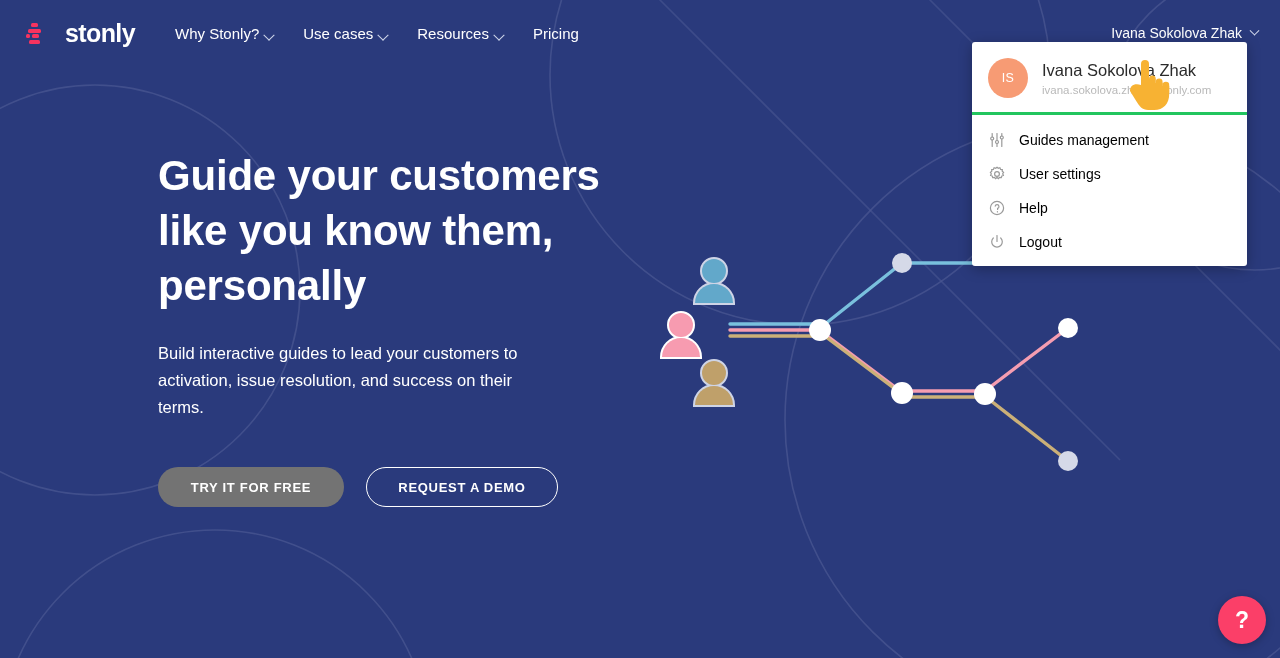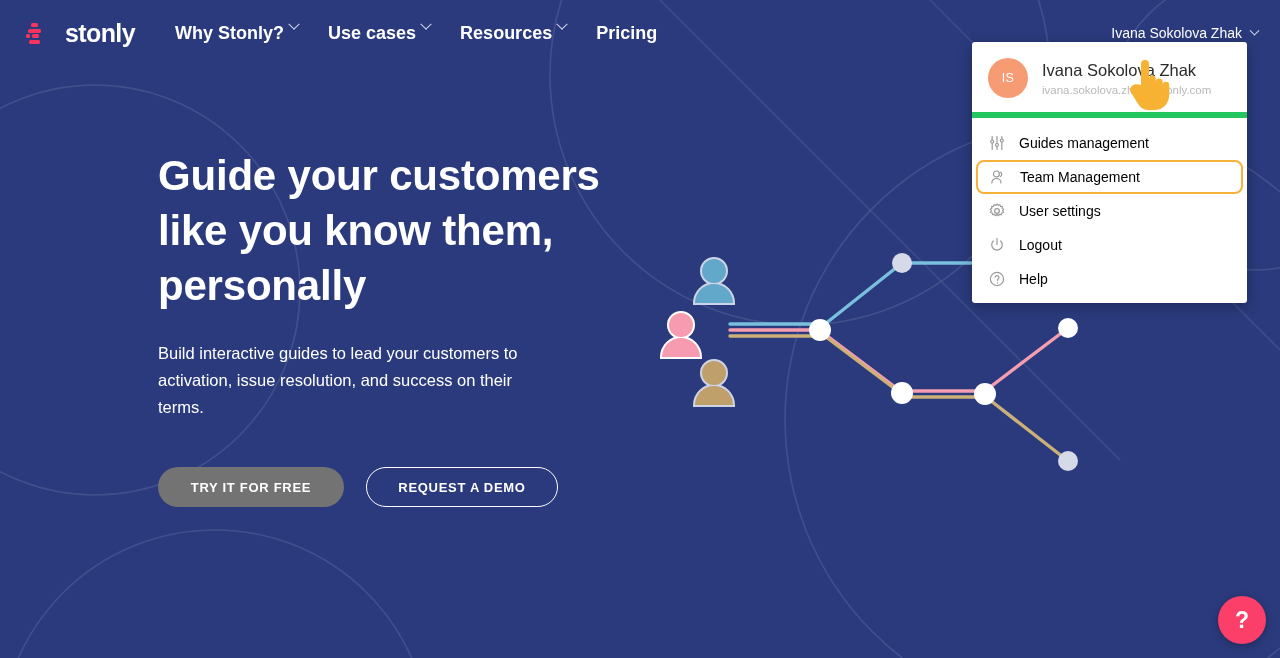--- a/index.html
+++ b/index.html
@@ -72,25 +72,25 @@
   }
 
   #nav-links {
     display: flex;
     align-items: center;
     margin-left: 25px;
     gap: 0px;
   }
   .nav-link {
     color: #ffffff;
-    font-size: 18px;
-    font-weight: 700;
+    font-size: 15px;
+    font-weight: 400;
     padding: 6px 15px;
     display: flex;
-    align-items: flex-start;
+    align-items: flex-end;
     gap: 6px;
     cursor: pointer;
     white-space: nowrap;
   }
   .chev {
     display: inline-block;
     width: 8px; height: 8px;
     border-right: 1.8px solid #cfd6ea;
     border-bottom: 1.8px solid #cfd6ea;
     transform: rotate(45deg) translate(-2px,-2px);
@@ -191,21 +191,21 @@
     box-shadow: 0 3px 14px rgba(0,0,0,0.28);
     z-index: 40;
     overflow: visible;
     padding-bottom: 7px;
   }
   #dropdown-header {
     display: flex;
     align-items: center;
     gap: 14px;
     padding: 16px 14px 14px 16px;
-    border-bottom: 6px solid #22c55e;
+    border-bottom: 3px solid #22c55e;
   }
   #avatar {
     width: 40px; height: 40px;
     border-radius: 50%;
     background: #f79b74;
     color: #ffffff;
     font-size: 12.5px;
     font-weight: 400;
     display: flex;
     align-items: center;
@@ -435,60 +435,50 @@
             <line x1="8" y1="11.5" x2="8" y2="14.5"></line>
             <circle cx="8" cy="10" r="1.5"></circle>
           <line x1="12.8" y1="1.5" x2="12.8" y2="4"></line>
             <line x1="12.8" y1="7" x2="12.8" y2="14.5"></line>
             <circle cx="12.8" cy="5.5" r="1.5"></circle>
         </svg>
       </span>
       <span class="mi-label">Guides management</span>
     </div>
 
-    <div class="menu-item highlighted">
-      <span class="mi-icon">
-        <svg width="16" height="16" viewBox="0 0 16 16" fill="none" stroke="currentColor" stroke-width="1.2" stroke-linecap="round">
-          <circle cx="6.4" cy="5" r="3"></circle>
-          <path d="M1.8 14 a4.6 4.6 0 0 1 9.2 0"></path>
-          <path d="M10.5 3.2 a2.4 2.4 0 0 1 0 4.2"></path>
-        </svg>
-      </span>
-      <span class="mi-label">Team Management</span>
-    </div>
 
     <div class="menu-item">
       <span class="mi-icon">
         <svg width="16" height="16" viewBox="0 0 16 16" fill="none" stroke="currentColor" stroke-width="1.2">
           <circle cx="8" cy="8" r="2.4"></circle>
           <path d="M8 1.2 l1.3 1.1 1.6-.5.7 1.6 1.7.2-.1 1.7 1.4 1-.9 1.5.7 1.6-1.6.6-.5 1.6-1.7-.2-1.2 1.2-1.4-1-1.4 1-1.2-1.2-1.7.2-.5-1.6-1.6-.6.7-1.6-.9-1.5 1.4-1-.1-1.7 1.7-.2.7-1.6 1.6.5z"></path>
         </svg>
       </span>
       <span class="mi-label">User settings</span>
-    </div>
-
-    <div class="menu-item">
-      <span class="mi-icon">
-        <svg width="16" height="16" viewBox="0 0 16 16" fill="none" stroke="currentColor" stroke-width="1.2" stroke-linecap="round">
-          <path d="M4.3 4 a5.3 5.3 0 1 0 7.4 0"></path>
-          <line x1="8" y1="1.6" x2="8" y2="7.4"></line>
-        </svg>
-      </span>
-      <span class="mi-label">Logout</span>
     </div>
 
     <div class="menu-item">
       <span class="mi-icon">
         <svg width="16" height="16" viewBox="0 0 16 16" fill="none" stroke="currentColor" stroke-width="1.2" stroke-linecap="round">
           <circle cx="8" cy="8" r="6.6"></circle>
           <path d="M6.2 6.2 a1.9 1.9 0 1 1 2.4 2.2 v1.1"></path>
           <line x1="8.4" y1="11.6" x2="8.4" y2="11.9"></line>
         </svg>
       </span>
       <span class="mi-label">Help</span>
+    </div>
+
+    <div class="menu-item">
+      <span class="mi-icon">
+        <svg width="16" height="16" viewBox="0 0 16 16" fill="none" stroke="currentColor" stroke-width="1.2" stroke-linecap="round">
+          <path d="M4.3 4 a5.3 5.3 0 1 0 7.4 0"></path>
+          <line x1="8" y1="1.6" x2="8" y2="7.4"></line>
+        </svg>
+      </span>
+      <span class="mi-label">Logout</span>
     </div>
   </div>
 
   <svg id="hand-cursor" viewBox="0 0 48 58">
     <g fill="#f7b233">
       <path d="M17 6 a4 4 0 0 1 8 0 v17 h-8 z"></path>
       <path d="M25 21 a3.4 3.4 0 0 1 6.8 0 v8 h-6.8 z"></path>
       <path d="M31.8 24 a3.4 3.4 0 0 1 6.8 0 v7 h-6.8 z"></path>
       <path d="M38.6 27 a3.3 3.3 0 0 1 6.6 0 v8 h-6.6 z"></path>
       <path d="M6 33 c0-5 4-8 11-6 v-6 h14 v4 h7.6 v3 h6.6 v8 c0 10-6 16-15 16 h-6 c-6 0-9-4-12-9z"></path>

